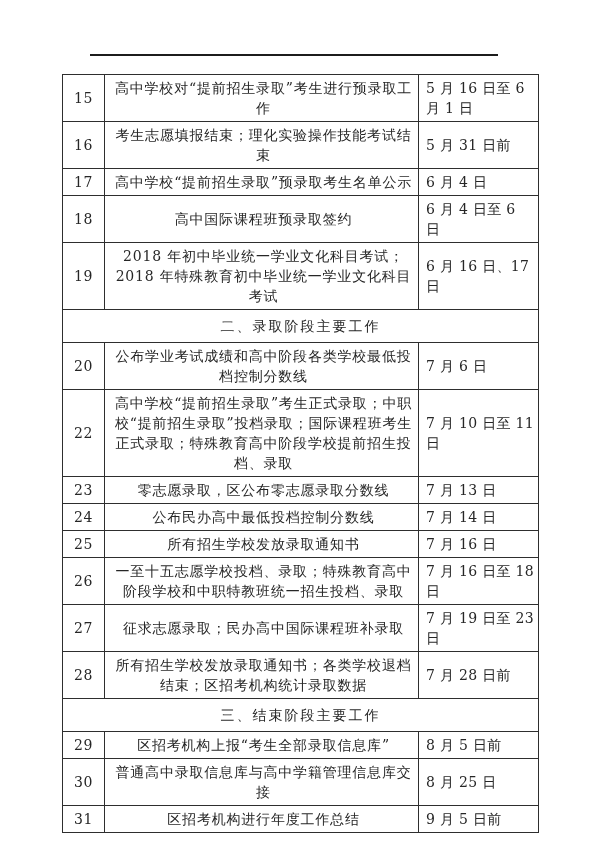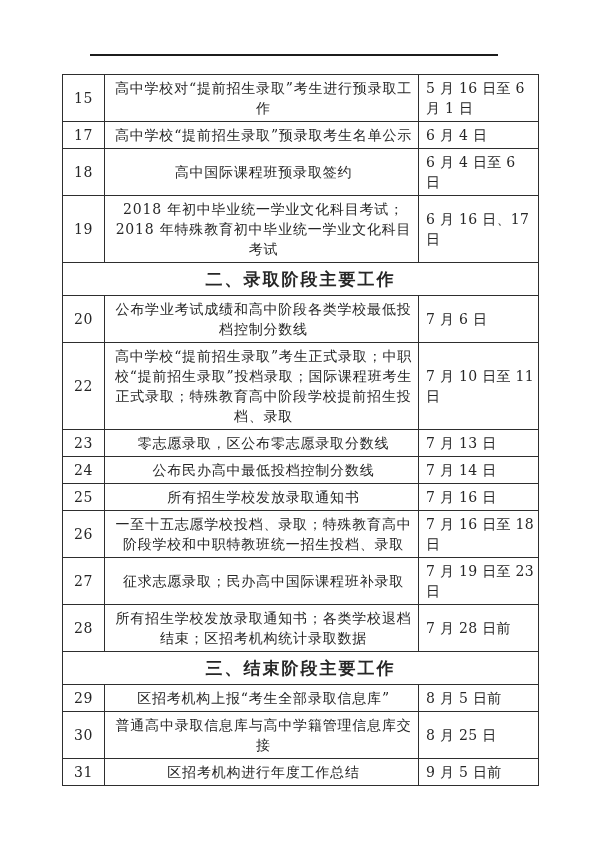--- a/index.html
+++ b/index.html
@@ -53,22 +53,22 @@
     letter-spacing: 0.8px;
     white-space: pre-line;
   }
   .c-date {
     text-align: left;
     padding-left: 7px !important;
     letter-spacing: 0.3px;
   }
   .c-section {
     text-align: center;
-    font-weight: bold;
-    font-size: 17px;
+    font-weight: normal;
+    font-size: 14px;
     letter-spacing: 2px;
     padding: 6px 4px !important;
   }
 </style>
 </head>
 <body>
 
 <div class="page">
   <div class="header-rule"></div>
 
@@ -76,20 +76,25 @@
     <colgroup>
       <col style="width:42px">
       <col style="width:314px">
       <col style="width:120px">
     </colgroup>
     <tbody>
       <tr>
         <td class="c-no">15</td>
         <td class="c-task">高中学校对“提前招生录取”考生进行预录取工作</td>
         <td class="c-date">5 月 16 日至 6 月 1 日</td>
+      </tr>
+      <tr>
+        <td class="c-no">16</td>
+        <td class="c-task">考生志愿填报结束；理化实验操作技能考试结束</td>
+        <td class="c-date">5 月 31 日前</td>
       </tr>
       <tr>
         <td class="c-no">17</td>
         <td class="c-task">高中学校“提前招生录取”预录取考生名单公示</td>
         <td class="c-date">6 月 4 日</td>
       </tr>
       <tr>
         <td class="c-no">18</td>
         <td class="c-task">高中国际课程班预录取签约</td>
         <td class="c-date">6 月 4 日至 6 日</td>

